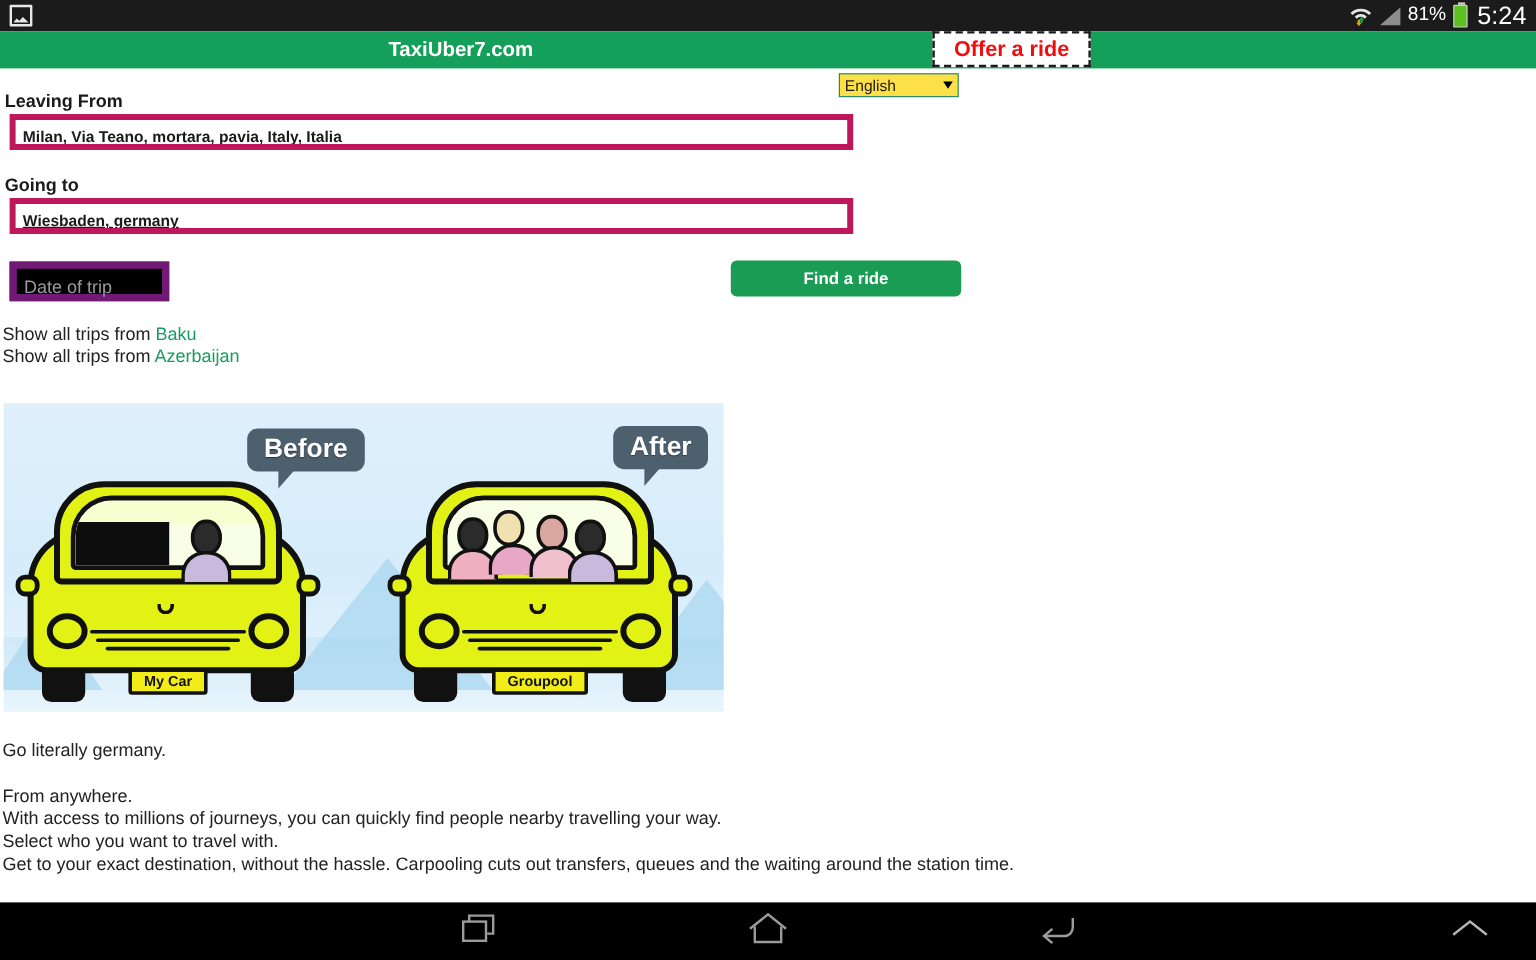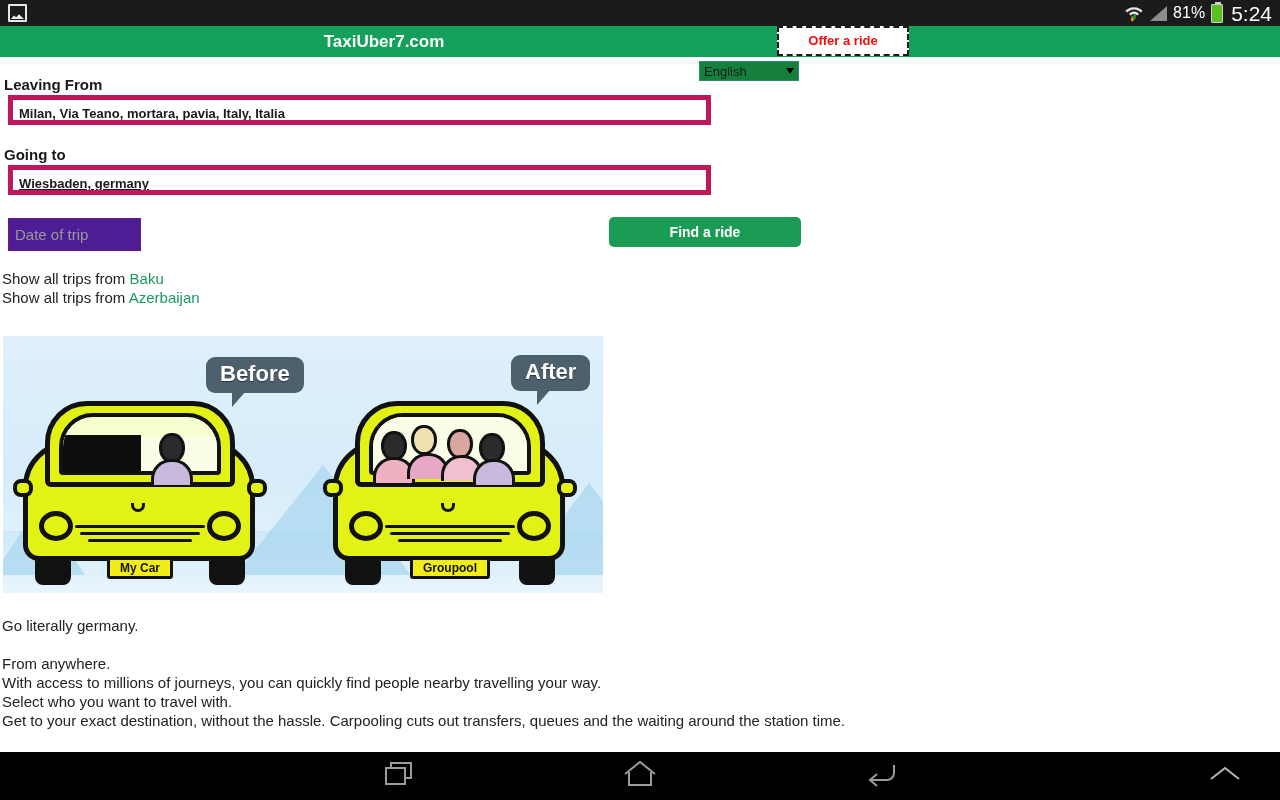--- a/index.html
+++ b/index.html
@@ -115,36 +115,36 @@
   }
   .offer-ride-btn {
     position: absolute;
     left: 777px; top: 26px;
     width: 132px;
     height: 30px;
     background: #ffffff;
     border: 2px dashed #1b1b1b;
     box-sizing: border-box;
     color: #f20d0d;
-    font-size: 13px;
+    font-size: 18px;
     font-weight: bold;
     font-family: "Liberation Sans", sans-serif;
     line-height: 26px;
     text-align: center;
     cursor: pointer;
   }
 
   
   .lang-select {
     position: absolute;
     left: 699px; top: 61px;
     width: 100px; height: 20px;
     border: 1px solid #2e8b6e;
     box-sizing: border-box;
-    background: #15803d;
+    background: #fde047;
     display: flex;
     align-items: center;
     justify-content: space-between;
     padding: 0 4px;
     cursor: pointer;
   }
   .lang-select span.lbl {
     font-size: 13px;
     color: #1b1b1b;
     font-family: "Liberation Sans", sans-serif;
@@ -186,23 +186,23 @@
   .text-field .val { display: inline-block; }
   .text-field.underlined .val {
     text-decoration: underline;
     text-decoration-color: #1a1a1a;
   }
 
   .date-field {
     position: absolute;
     left: 8px; top: 218px;
     width: 133px; height: 33px;
-    border: 1px solid #701a75;
-    box-sizing: border-box;
-    background: #4c1d95;
+    border: 6px solid #701a75;
+    box-sizing: border-box;
+    background: #000000;
     font-size: 15px;
     color: #9a9a9a;
     font-family: "Liberation Sans", sans-serif;
     padding: 0 6px;
     line-height: 31px;
     cursor: text;
   }
 
   .find-ride-btn {
     position: absolute;

